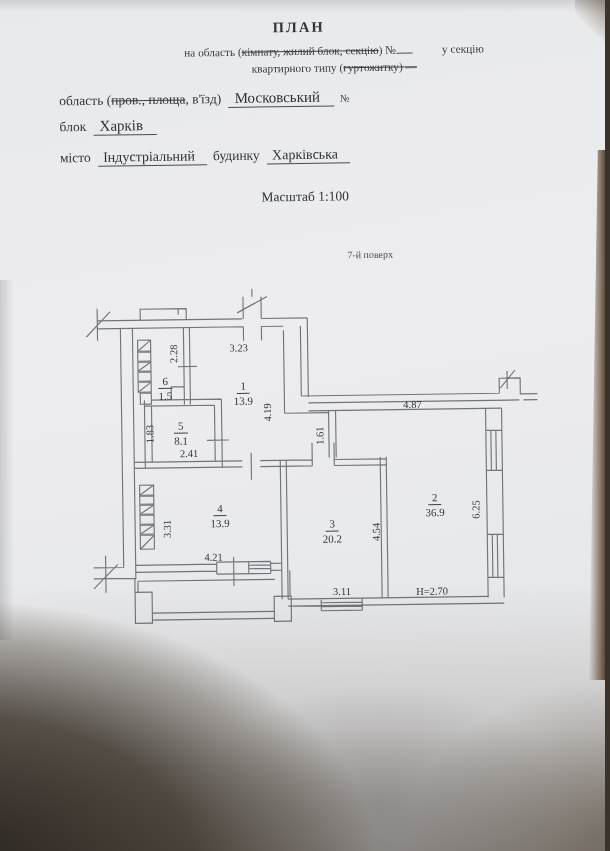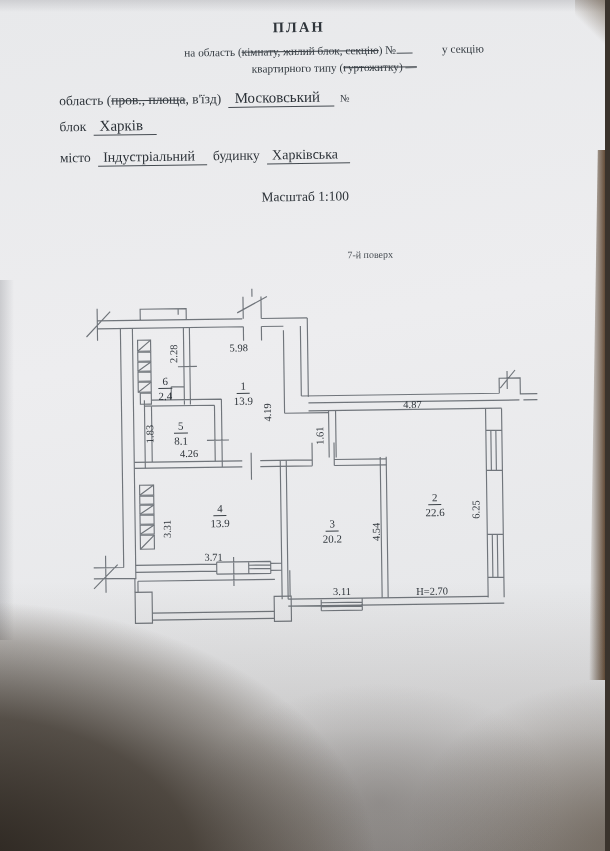--- a/index.html
+++ b/index.html
@@ -138,48 +138,48 @@
           <path d="M137,493 L151,483 M137,512 L151,503 M137,532 L151,523 M137,547 L151,533"></path>
         </g>
       </svg>
 
       <div class="rlabel" style="left:242px;top:375px">
         <span class="rnum">1</span>
         <div class="rarea">13.9</div>
       </div>
       <div class="rlabel" style="left:432px;top:489px">
         <span class="rnum">2</span>
-        <div class="rarea">22.6</div>
+        <div class="rarea">36.9</div>
       </div>
       <div class="rlabel" style="left:329px;top:514px">
         <span class="rnum">3</span>
         <div class="rarea">20.2</div>
       </div>
       <div class="rlabel" style="left:217px;top:497px">
         <span class="rnum">4</span>
         <div class="rarea">13.9</div>
       </div>
       <div class="rlabel" style="left:179px;top:414px">
         <span class="rnum">5</span>
         <div class="rarea">8.1</div>
       </div>
       <div class="rlabel" style="left:164px;top:369px">
         <span class="rnum">6</span>
-        <div class="rarea">2.4</div>
+        <div class="rarea">1.5</div>
       </div>
 
-      <span class="dim" style="left:238px;top:347px">5.98</span>
+      <span class="dim" style="left:238px;top:347px">3.23</span>
       <span class="dimv" style="left:173px;top:352px">2.28</span>
       <span class="dimv" style="left:266px;top:412px">4.19</span>
       <span class="dim" style="left:411px;top:406px">4.87</span>
       <span class="dimv" style="left:318px;top:436px">1.61</span>
       <span class="dimv" style="left:148px;top:432px">1.83</span>
-      <span class="dim" style="left:187px;top:452px">4.26</span>
+      <span class="dim" style="left:187px;top:452px">2.41</span>
       <span class="dimv" style="left:164px;top:527px">3.31</span>
-      <span class="dim" style="left:210px;top:556px">3.71</span>
+      <span class="dim" style="left:210px;top:556px">4.21</span>
       <span class="dim" style="left:338px;top:592px">3.11</span>
       <span class="dimv" style="left:373px;top:533px">4.54</span>
       <span class="dimv" style="left:473px;top:512px">6.25</span>
       <span class="dim" style="left:428px;top:593px">H=2.70</span>
 
     </div>
 
     <div class="top-shade"></div>
     <div class="left-shade"></div>
     <div class="top-right-corner"></div>

